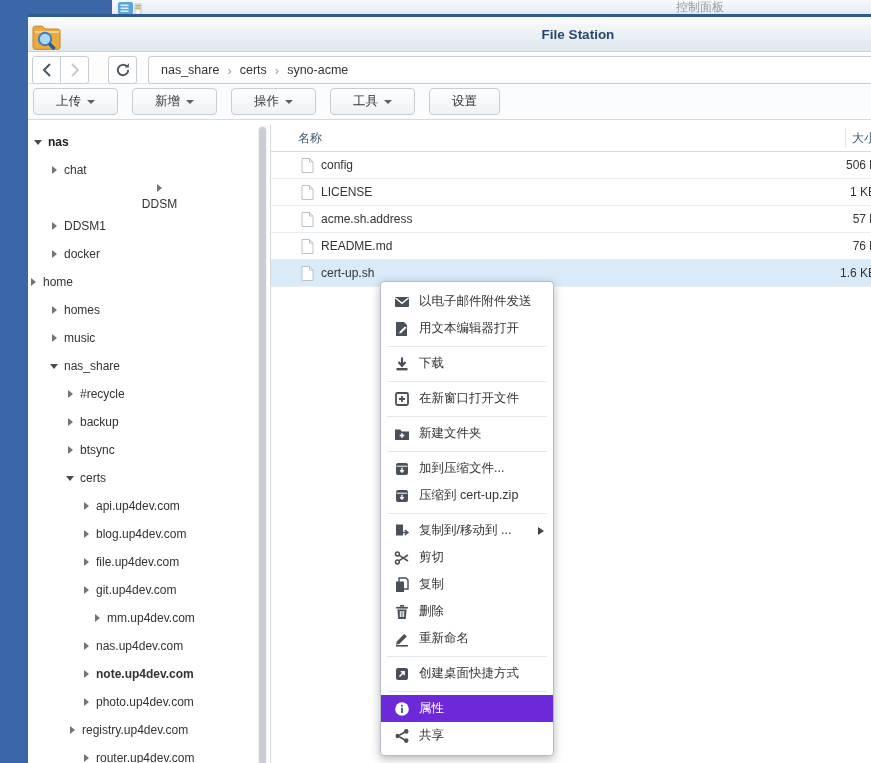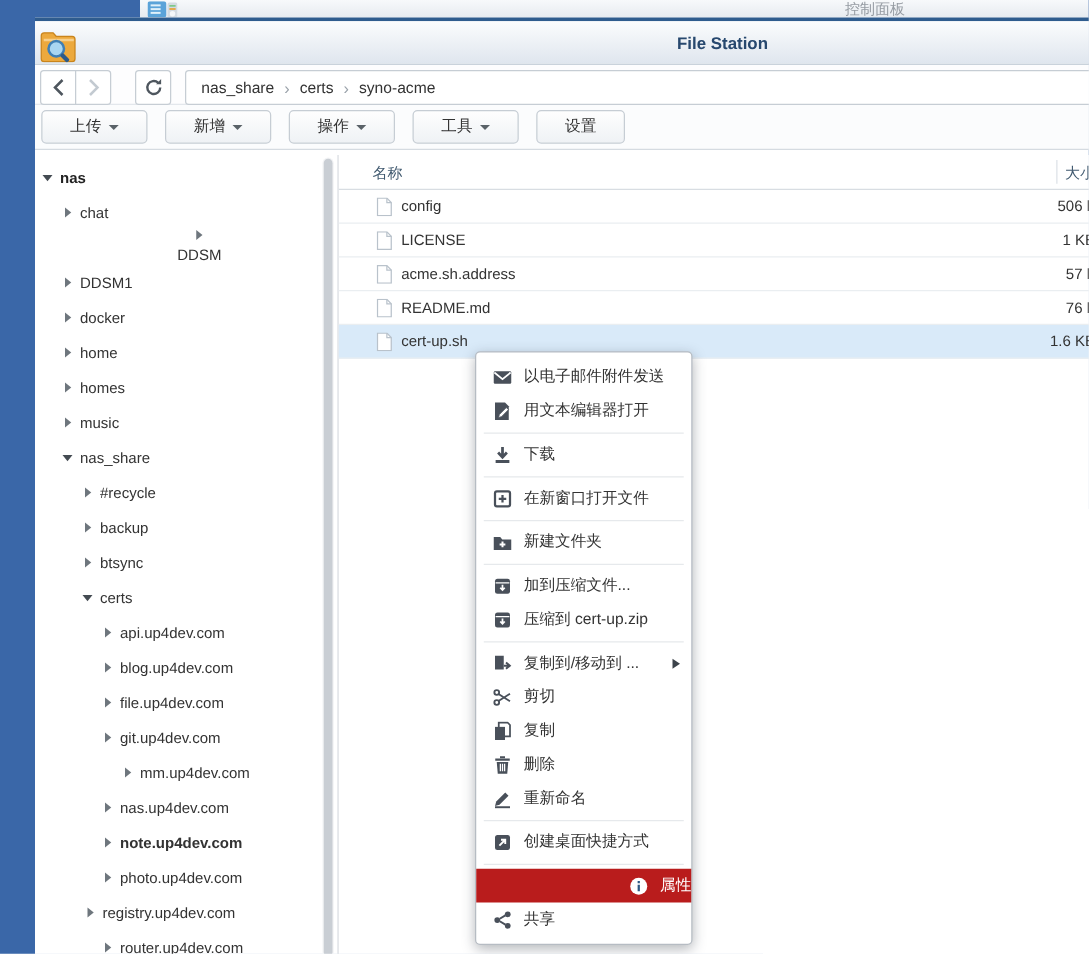--- a/index.html
+++ b/index.html
@@ -88,21 +88,21 @@
   #context-menu { position:absolute; left:380px; top:281px; width:174px;
                   background:#fff; border:1px solid #b6bcc3; border-radius:4px;
                   box-shadow:0 3px 10px rgba(40,50,60,.35); padding:6px 0; z-index:50; }
   .mitem { height:27px; display:flex; align-items:center; padding-left:12px;
            font-size:12.5px; color:#333; cursor:pointer; white-space:nowrap; }
   .micon { width:17px; height:16px; display:flex; align-items:center; justify-content:center; }
   .mlabel { margin-left:9px; }
   .msub { margin-left:auto; margin-right:9px; width:0; height:0;
           border-top:4.5px solid transparent; border-bottom:4.5px solid transparent;
           border-left:6px solid #3c434a; }
-  .mitem.active { background:#b91c1c; color:#fff;justify-content:flex-end; }
+  .mitem.active { background:#6d28d9; color:#fff; }
   .msep { height:1px; background:#e6e9ec; margin:3.5px 6px; }
 </style>
 </head>
 <body>
 
 <div id="screen">
 
   <div id="bg-window">
     <span id="bg-window-icon">
       <svg width="24" height="13" viewBox="0 0 24 13">
@@ -208,40 +208,40 @@
                 <i class="arr arr-right"></i>
               </span>
     <span class="tree-label">DDSM1</span>
   </li>
             <li class="tree-item" style="padding-left: 21px;">
     <span class="tw">
                 <i class="arr arr-right"></i>
               </span>
     <span class="tree-label">docker</span>
   </li>
+            <li class="tree-item" style="">
+    <span class="tw">
+                <i class="arr arr-right"></i>
+              </span>
+    <span class="tree-label">home</span>
+  </li>
             <li class="tree-item" style="padding-left: 21px;">
     <span class="tw">
                 <i class="arr arr-right"></i>
               </span>
-    <span class="tree-label">home</span>
+    <span class="tree-label">homes</span>
   </li>
             <li class="tree-item" style="padding-left: 21px;">
     <span class="tw">
                 <i class="arr arr-right"></i>
               </span>
-    <span class="tree-label">homes</span>
+    <span class="tree-label">music</span>
   </li>
             <li class="tree-item" style="padding-left: 21px;">
     <span class="tw">
-                <i class="arr arr-right"></i>
-              </span>
-    <span class="tree-label">music</span>
-  </li>
-            <li class="tree-item" style="padding-left: 21px;">
-    <span class="tw">
                 <i class="arr arr-down"></i>
               </span>
     <span class="tree-label">nas_share</span>
   </li>
             <li class="tree-item" style="padding-left: 37px;">
     <span class="tw">
                 <i class="arr arr-right"></i>
               </span>
     <span class="tree-label">#recycle</span>
   </li>
@@ -280,21 +280,21 @@
                 <i class="arr arr-right"></i>
               </span>
     <span class="tree-label">file.up4dev.com</span>
   </li>
             <li class="tree-item" style="padding-left: 53px;">
     <span class="tw">
                 <i class="arr arr-right"></i>
               </span>
     <span class="tree-label">git.up4dev.com</span>
   </li>
-            <li class="tree-item" style="padding-left: 69px;">
+            <li class="tree-item" style="padding-left: 53px; margin-left: 11px;">
     <span class="tw">
                 <i class="arr arr-right"></i>
               </span>
     <span class="tree-label">mm.up4dev.com</span>
   </li>
             <li class="tree-item" style="padding-left: 53px;">
     <span class="tw">
                 <i class="arr arr-right"></i>
               </span>
     <span class="tree-label">nas.up4dev.com</span>

